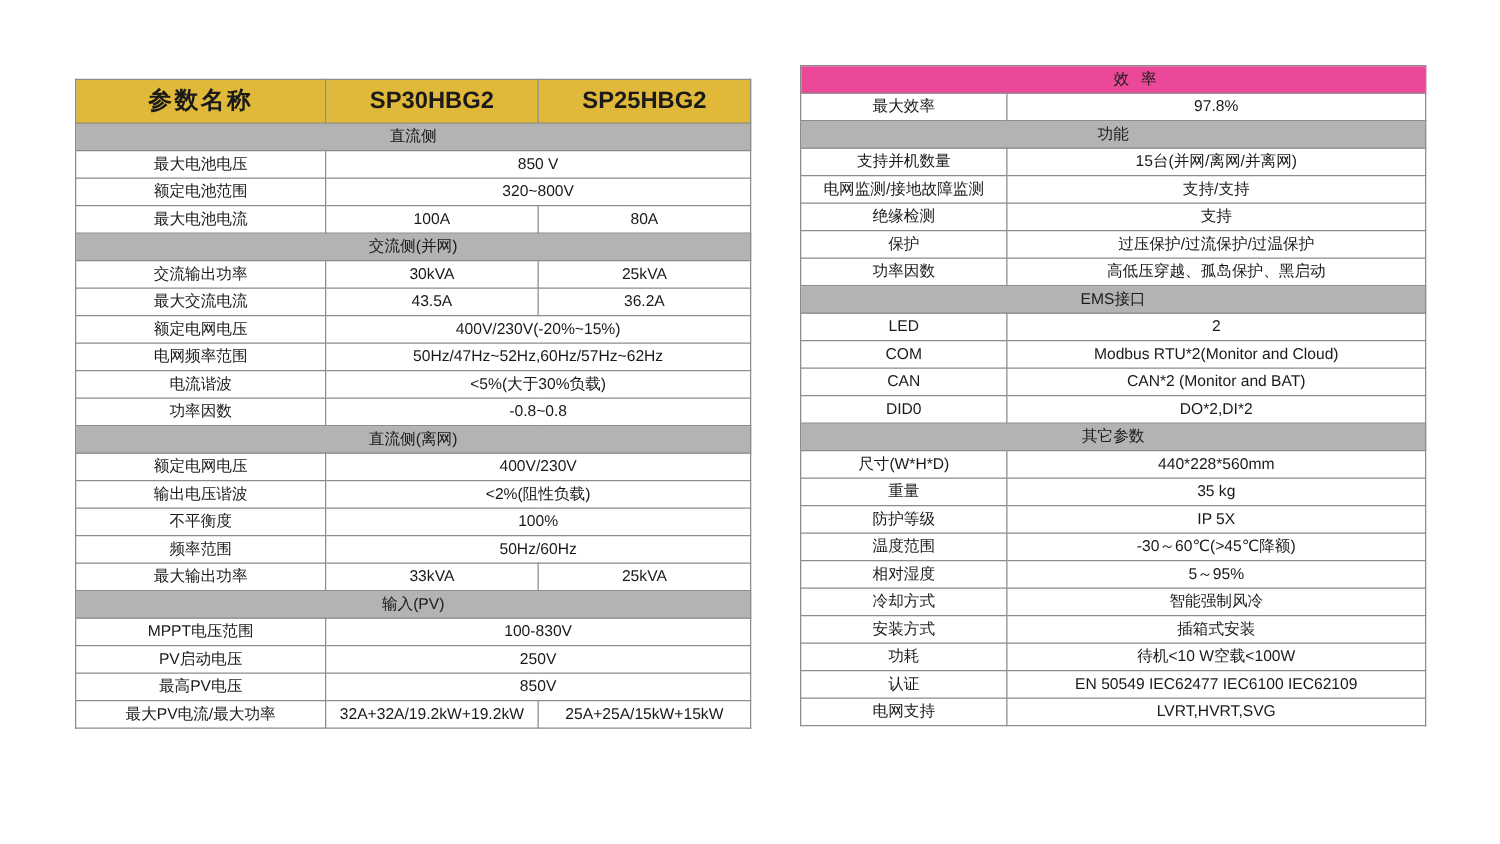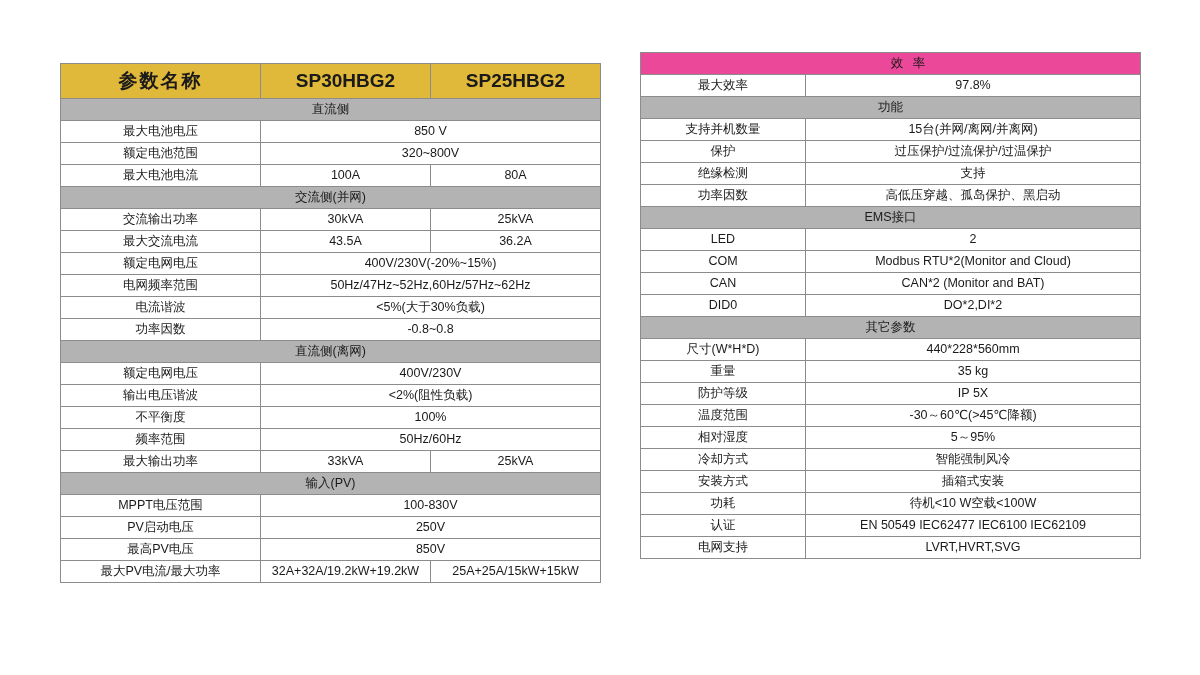--- a/index.html
+++ b/index.html
@@ -209,28 +209,32 @@
           <td class="value-cell">97.8%</td>
         </tr>
         <tr class="section-row">
           <td colspan="2">功能</td>
         </tr>
         <tr>
           <td class="label-cell">支持并机数量</td>
           <td class="value-cell">15台(并网/离网/并离网)</td>
         </tr>
         <tr>
+          <td class="label-cell">电网监测/接地故障监测</td>
+          <td class="value-cell">支持/支持</td>
+        </tr>
+        <tr>
+          <td class="label-cell">绝缘检测</td>
+          <td class="value-cell">支持</td>
+        </tr>
+        <tr>
           <td class="label-cell">保护</td>
           <td class="value-cell">过压保护/过流保护/过温保护</td>
         </tr>
         <tr>
-          <td class="label-cell">绝缘检测</td>
-          <td class="value-cell">支持</td>
-        </tr>
-        <tr>
           <td class="label-cell">功率因数</td>
           <td class="value-cell">高低压穿越、孤岛保护、黑启动</td>
         </tr>
         <tr class="section-row">
           <td colspan="2">EMS接口</td>
         </tr>
         <tr>
           <td class="label-cell">LED</td>
           <td class="value-cell">2</td>
         </tr>

